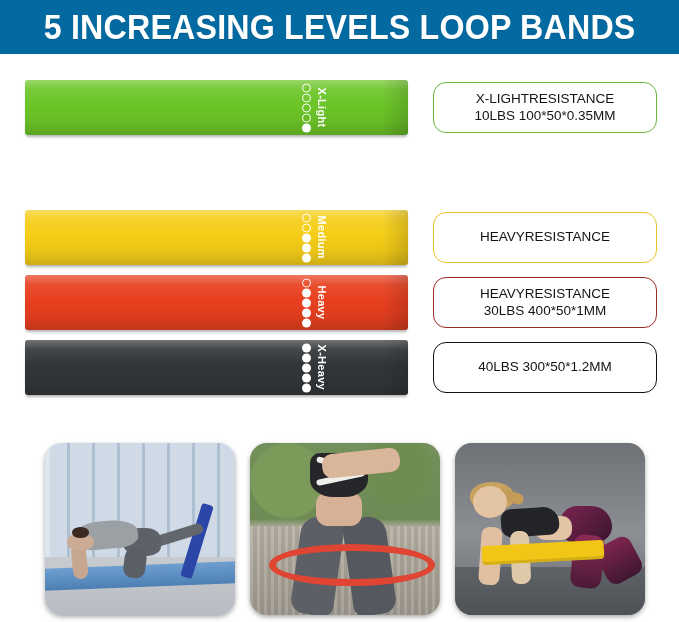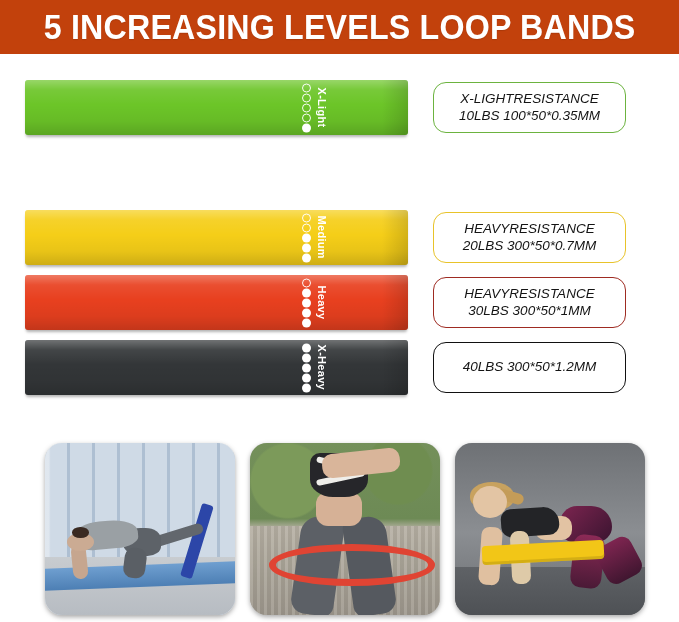--- a/index.html
+++ b/index.html
@@ -84,29 +84,28 @@
     color:#ffffff;
     font-size:11px;
     font-weight:bold;
     letter-spacing:.3px;
     white-space:nowrap;
   }
   .band-label.dark-ink{color:#ffffff;}
 
   
   .spec{
-    position:absolute;left:433px;top:2px;width:193px;height:51px;
+    position:absolute;left:433px;top:2px;width:224px;height:51px;
     border:1.6px solid #222;
     border-radius:13px;
     background:#ffffff;
     box-sizing:border-box;
     display:flex;flex-direction:column;
     align-items:center;justify-content:center;
     line-height:1.22;
-    font-style:italic;
   }
   .spec-title{
     font-size:13.5px;color:#141414;white-space:nowrap;
   }
   .spec-sub{
     font-size:13.5px;color:#141414;white-space:nowrap;
   }
 
   
   .photos{
@@ -294,21 +293,21 @@
   }
   .bandC{
     position:absolute;left:14%;top:58%;width:64%;height:11%;
     background:#f2c617;border-radius:4px;transform:rotate(-3deg);
     box-shadow:inset 0 -3px 0 rgba(0,0,0,.12);
   }
 </style>
 </head>
 <body>
 
-<div class="header" style="background: #c2410c;">
+<div class="header" style="background: #0369a1;">
   <div class="header-title" style="color: rgb(255, 255, 255);">5 INCREASING LEVELS LOOP BANDS</div>
 </div>
 
 <div class="levels">
 
   <div class="level-row r0">
     <div class="band" style="background: rgb(108, 197, 40);">
       <div class="band-mark">
         <div class="dots">
           <span class="dot"></span>
@@ -335,40 +334,39 @@
           <span class="dot"></span>
           <span class="dot filled"></span>
           <span class="dot filled"></span>
           <span class="dot filled"></span>
         </div>
         <span class="band-label">Medium</span>
       </div>
     </div>
     <div class="spec" style="border-color: rgb(232, 195, 42);">
       <div class="spec-title">HEAVYRESISTANCE</div>
-      <div class="spec-sub">20LBS 300*50*0.7MM</div>
     </div>
   </div>
 
   <div class="level-row r3">
     <div class="band" style="background: rgb(232, 64, 31);">
       <div class="band-mark">
         <div class="dots">
           <span class="dot"></span>
           <span class="dot filled"></span>
           <span class="dot filled"></span>
           <span class="dot filled"></span>
           <span class="dot filled"></span>
         </div>
         <span class="band-label">Heavy</span>
       </div>
     </div>
     <div class="spec" style="border-color: rgb(158, 43, 34);">
       <div class="spec-title">HEAVYRESISTANCE</div>
-      <div class="spec-sub">30LBS  300*50*1MM</div>
+      <div class="spec-sub">30LBS  400*50*1MM</div>
     </div>
   </div>
 
   <div class="level-row r4">
     <div class="band" style="background: rgb(51, 54, 56);">
       <div class="band-mark">
         <div class="dots">
           <span class="dot filled"></span>
           <span class="dot filled"></span>
           <span class="dot filled"></span>

